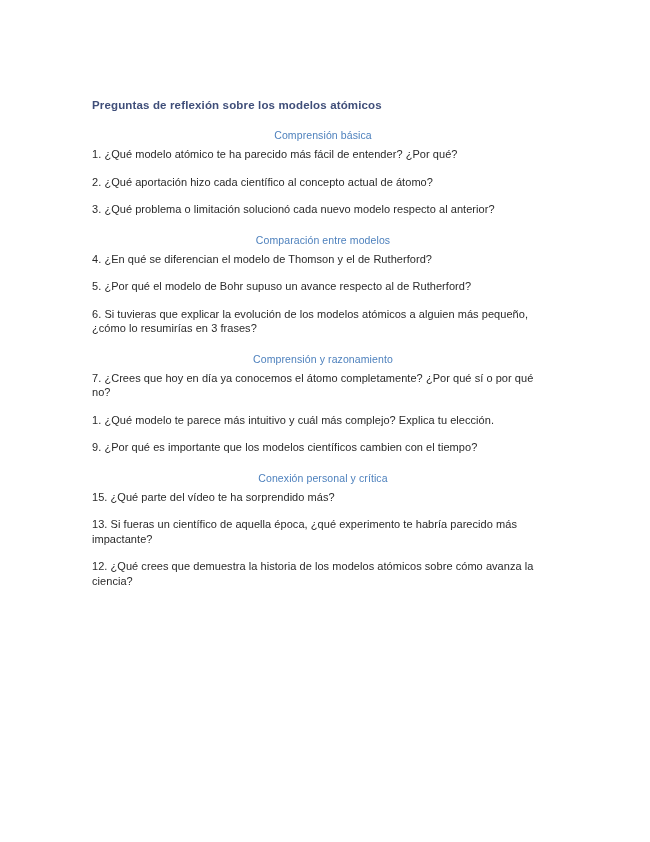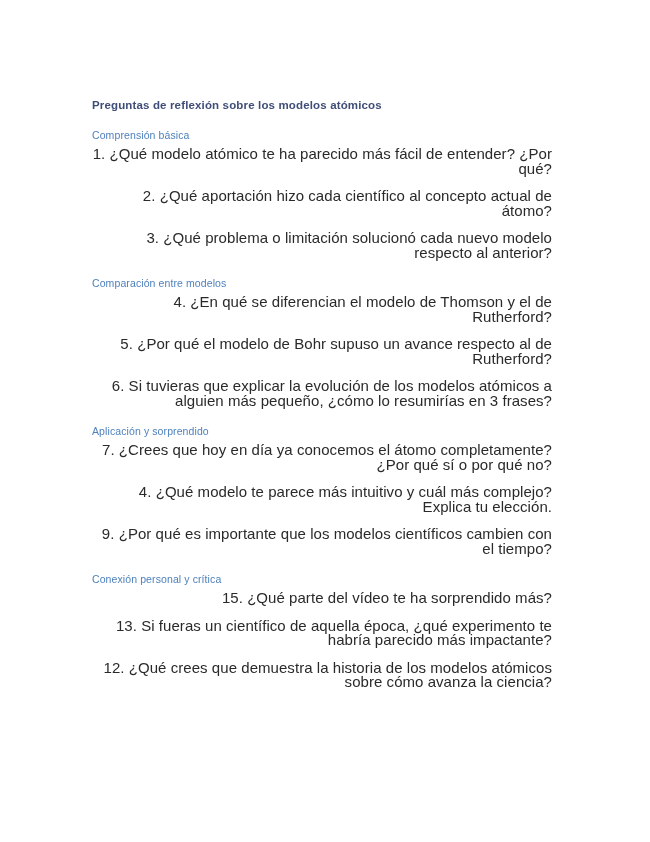--- a/index.html
+++ b/index.html
@@ -40,29 +40,29 @@
   .section {
     margin: 0 0 0 0;
   }
   .section-heading {
     font-size: 10.5px;
     font-weight: normal;
     color: #4e81bd;
     letter-spacing: 0.1px;
     line-height: 14px;
     margin: 0 0 5px 0;
+    text-align: center;
   }
   .question {
-    font-size: 15px;
+    font-size: 11px;
     color: #2a2a2a;
     line-height: 14.5px;
     letter-spacing: 0.05px;
     margin: 0 0 13px 0;
     max-width: 460px;
-    text-align: right;
   }
   .question.last-in-section {
     margin-bottom: 16px;
   }
   .section + .section {
     margin-top: 0;
   }
 </style>
 </head>
 <body>
@@ -80,23 +80,23 @@
     </div>
 
     <div class="section">
       <h2 class="section-heading">Comparación entre modelos</h2>
       <p class="question">4. ¿En qué se diferencian el modelo de Thomson y el de Rutherford?</p>
       <p class="question">5. ¿Por qué el modelo de Bohr supuso un avance respecto al de Rutherford?</p>
       <p class="question last-in-section">6. Si tuvieras que explicar la evolución de los modelos atómicos a alguien más pequeño, ¿cómo lo resumirías en 3 frases?</p>
     </div>
 
     <div class="section">
-      <h2 class="section-heading">Aplicación y sorprendido</h2>
+      <h2 class="section-heading">Comprensión y razonamiento</h2>
       <p class="question">7. ¿Crees que hoy en día ya conocemos el átomo completamente? ¿Por qué sí o por qué no?</p>
-      <p class="question">4. ¿Qué modelo te parece más intuitivo y cuál más complejo? Explica tu elección.</p>
+      <p class="question">1. ¿Qué modelo te parece más intuitivo y cuál más complejo? Explica tu elección.</p>
       <p class="question last-in-section">9. ¿Por qué es importante que los modelos científicos cambien con el tiempo?</p>
     </div>
 
     <div class="section">
       <h2 class="section-heading">Conexión personal y crítica</h2>
       <p class="question">15. ¿Qué parte del vídeo te ha sorprendido más?</p>
       <p class="question">13. Si fueras un científico de aquella época, ¿qué experimento te habría parecido más impactante?</p>
       <p class="question">12. ¿Qué crees que demuestra la historia de los modelos atómicos sobre cómo avanza la ciencia?</p>
     </div>
 

